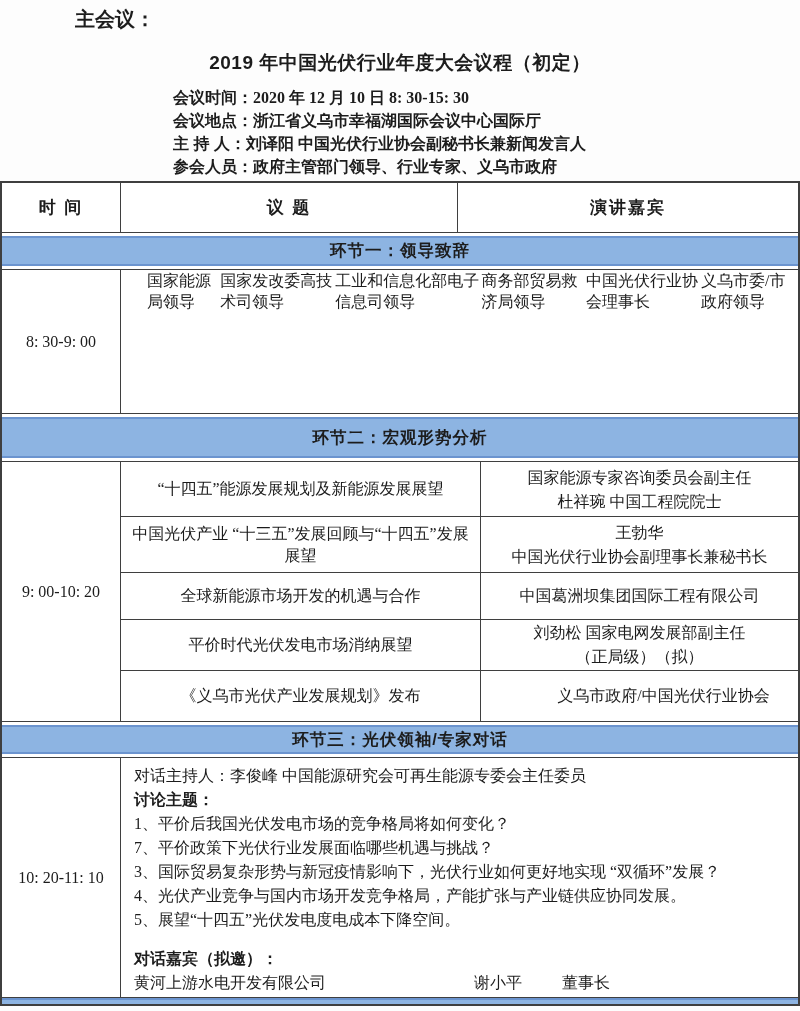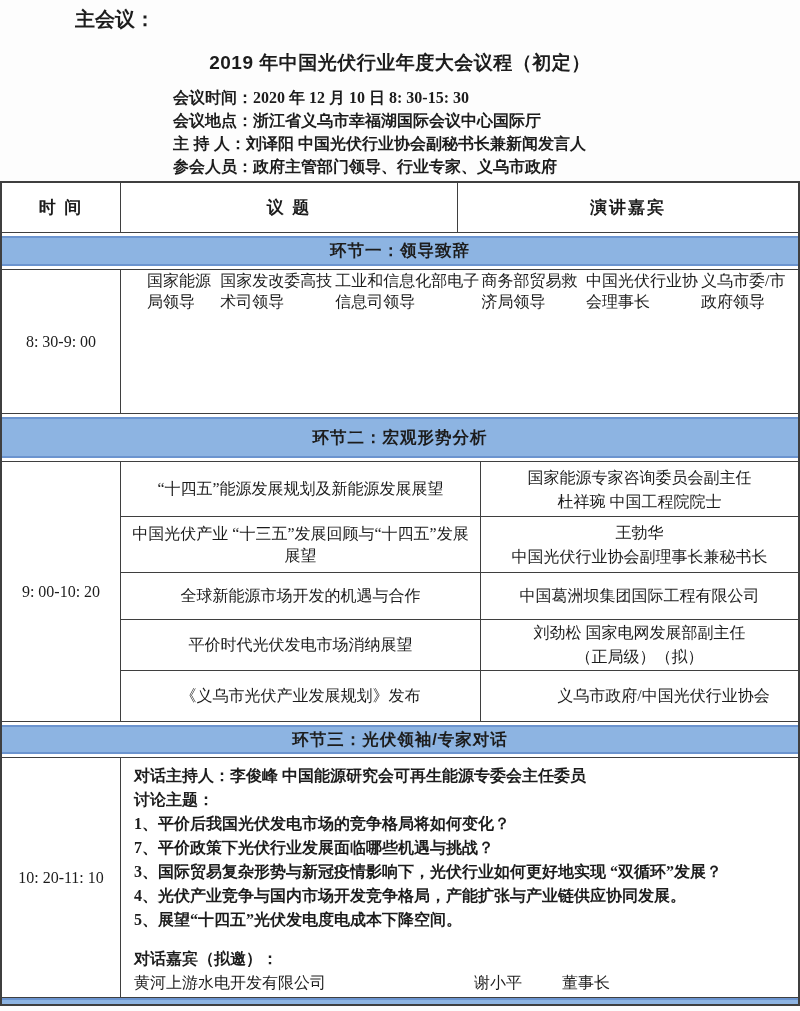--- a/index.html
+++ b/index.html
@@ -45,21 +45,21 @@
   .s2-rows{flex:1;display:flex;flex-direction:column;}
   .s2-row{display:flex;border-bottom:1px solid var(--line);}
   .s2-row:last-child{border-bottom:none;gap:48px;}
   .s2-topic{width:360px;border-right:1px solid var(--line);display:flex;align-items:center;justify-content:center;text-align:center;font-size:16px;line-height:22px;padding:2px 10px;}
   .s2-speaker{flex:1;display:flex;flex-direction:column;align-items:center;justify-content:flex-start;text-align:center;font-size:16px;overflow:hidden;padding-top:4px;}
   .s2-speaker .spk-line{line-height:24px;}
   .s2-row.center-spk .s2-speaker{justify-content:center;padding-top:0;}
 
   .session3{display:flex;height:240px;border-bottom:1px solid var(--line);}
   .s3-content{flex:1;padding:6px 10px 0 13px;font-size:16px;}
-  .s3-line{line-height:24px;font-weight:bold;}
+  .s3-line{line-height:24px;}
   .s3-bold{font-family:var(--sans);font-weight:bold;}
   .s3-guest-label{margin-top:15px;}
   .guest-row{display:flex;line-height:24px;}
   .guest-company{width:340px;}
   .guest-name{width:88px;}
 
   .bottom-band{height:6px;background:var(--band);border-top:2px solid var(--band-edge);}
 </style>
 </head>
 <body>

